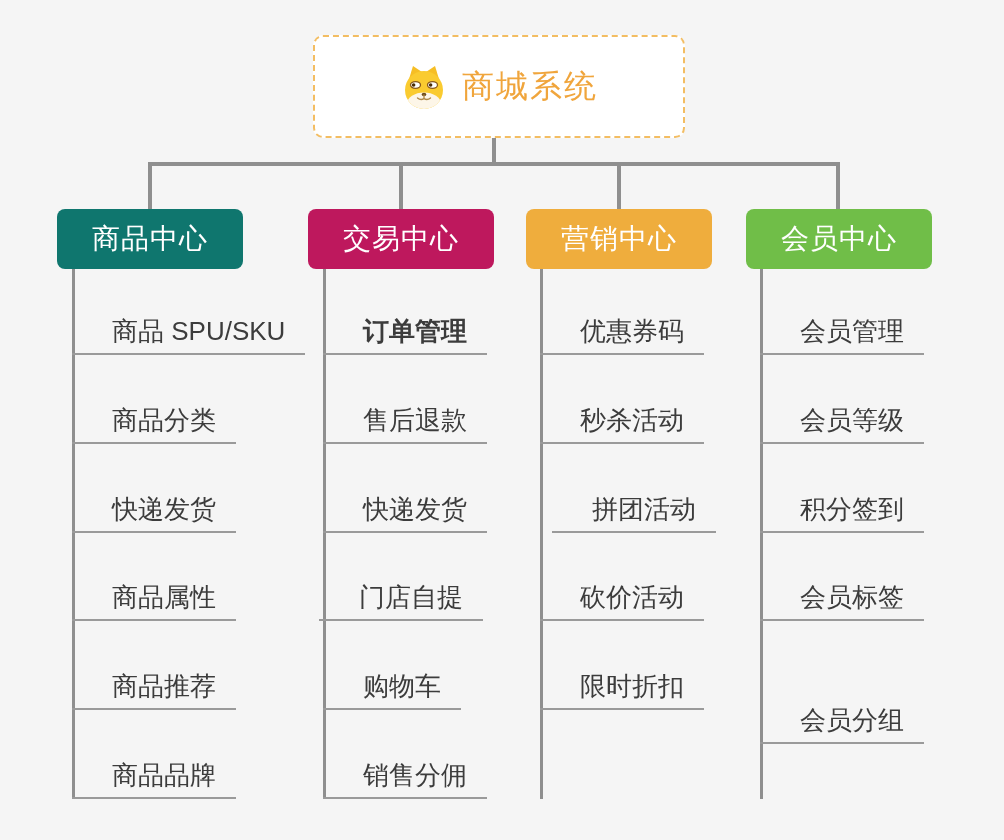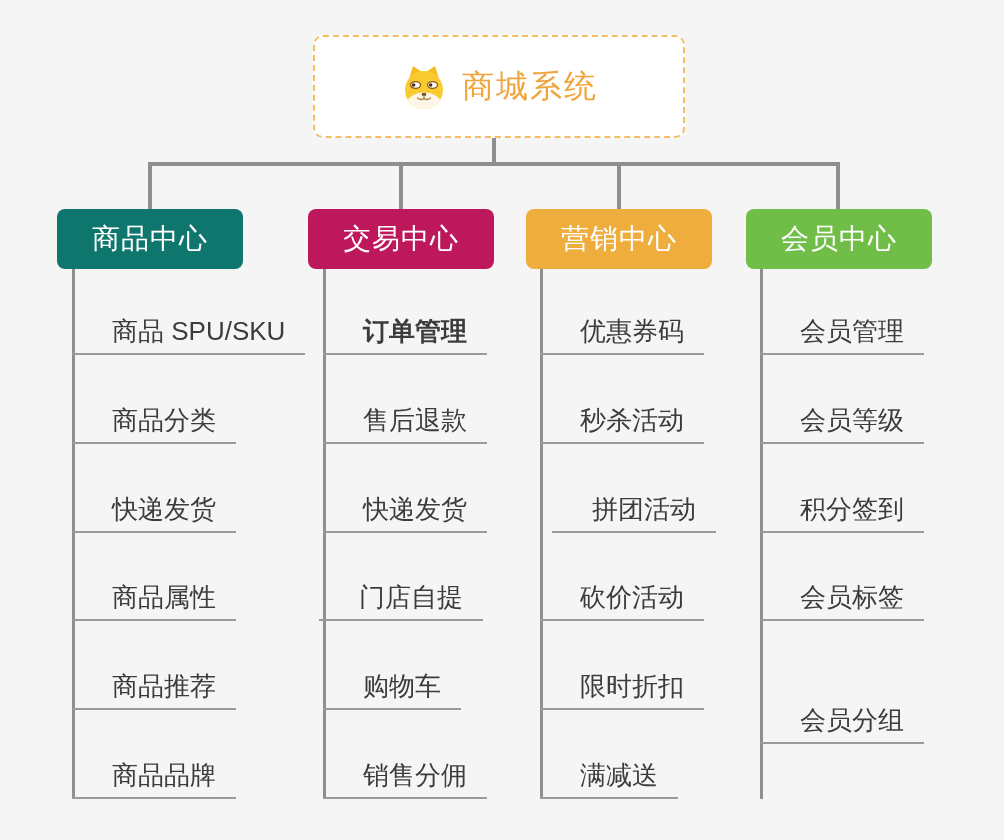--- a/index.html
+++ b/index.html
@@ -101,19 +101,18 @@
     <div class="leaf" style="left: 323px; top: 404px;">售后退款</div>
     <div class="leaf" style="left: 323px; top: 493px;">快递发货</div>
     <div class="leaf" style="left: 319px; top: 581px;">门店自提</div>
     <div class="leaf" style="left: 323px; top: 670px;">购物车</div>
     <div class="leaf" style="left: 323px; top: 759px;">销售分佣</div>
     <div class="leaf" style="left: 540px; top: 315px;">优惠券码</div>
     <div class="leaf" style="left: 540px; top: 404px;">秒杀活动</div>
     <div class="leaf" style="left: 540px; top: 493px; margin-left: 12px;">拼团活动</div>
     <div class="leaf" style="left: 540px; top: 581px;">砍价活动</div>
     <div class="leaf" style="left: 540px; top: 670px;">限时折扣</div>
-    <div class="leaf" style="left: 540px; top: 759px;">满减送</div>
     <div class="leaf" style="left: 760px; top: 315px;">会员管理</div>
     <div class="leaf" style="left: 760px; top: 404px;">会员等级</div>
     <div class="leaf" style="left: 760px; top: 493px;">积分签到</div>
     <div class="leaf" style="left: 760px; top: 581px;">会员标签</div>
     <div class="leaf" style="left: 760px; top: 704px;">会员分组</div>
   </div>
 
 </body></html>

